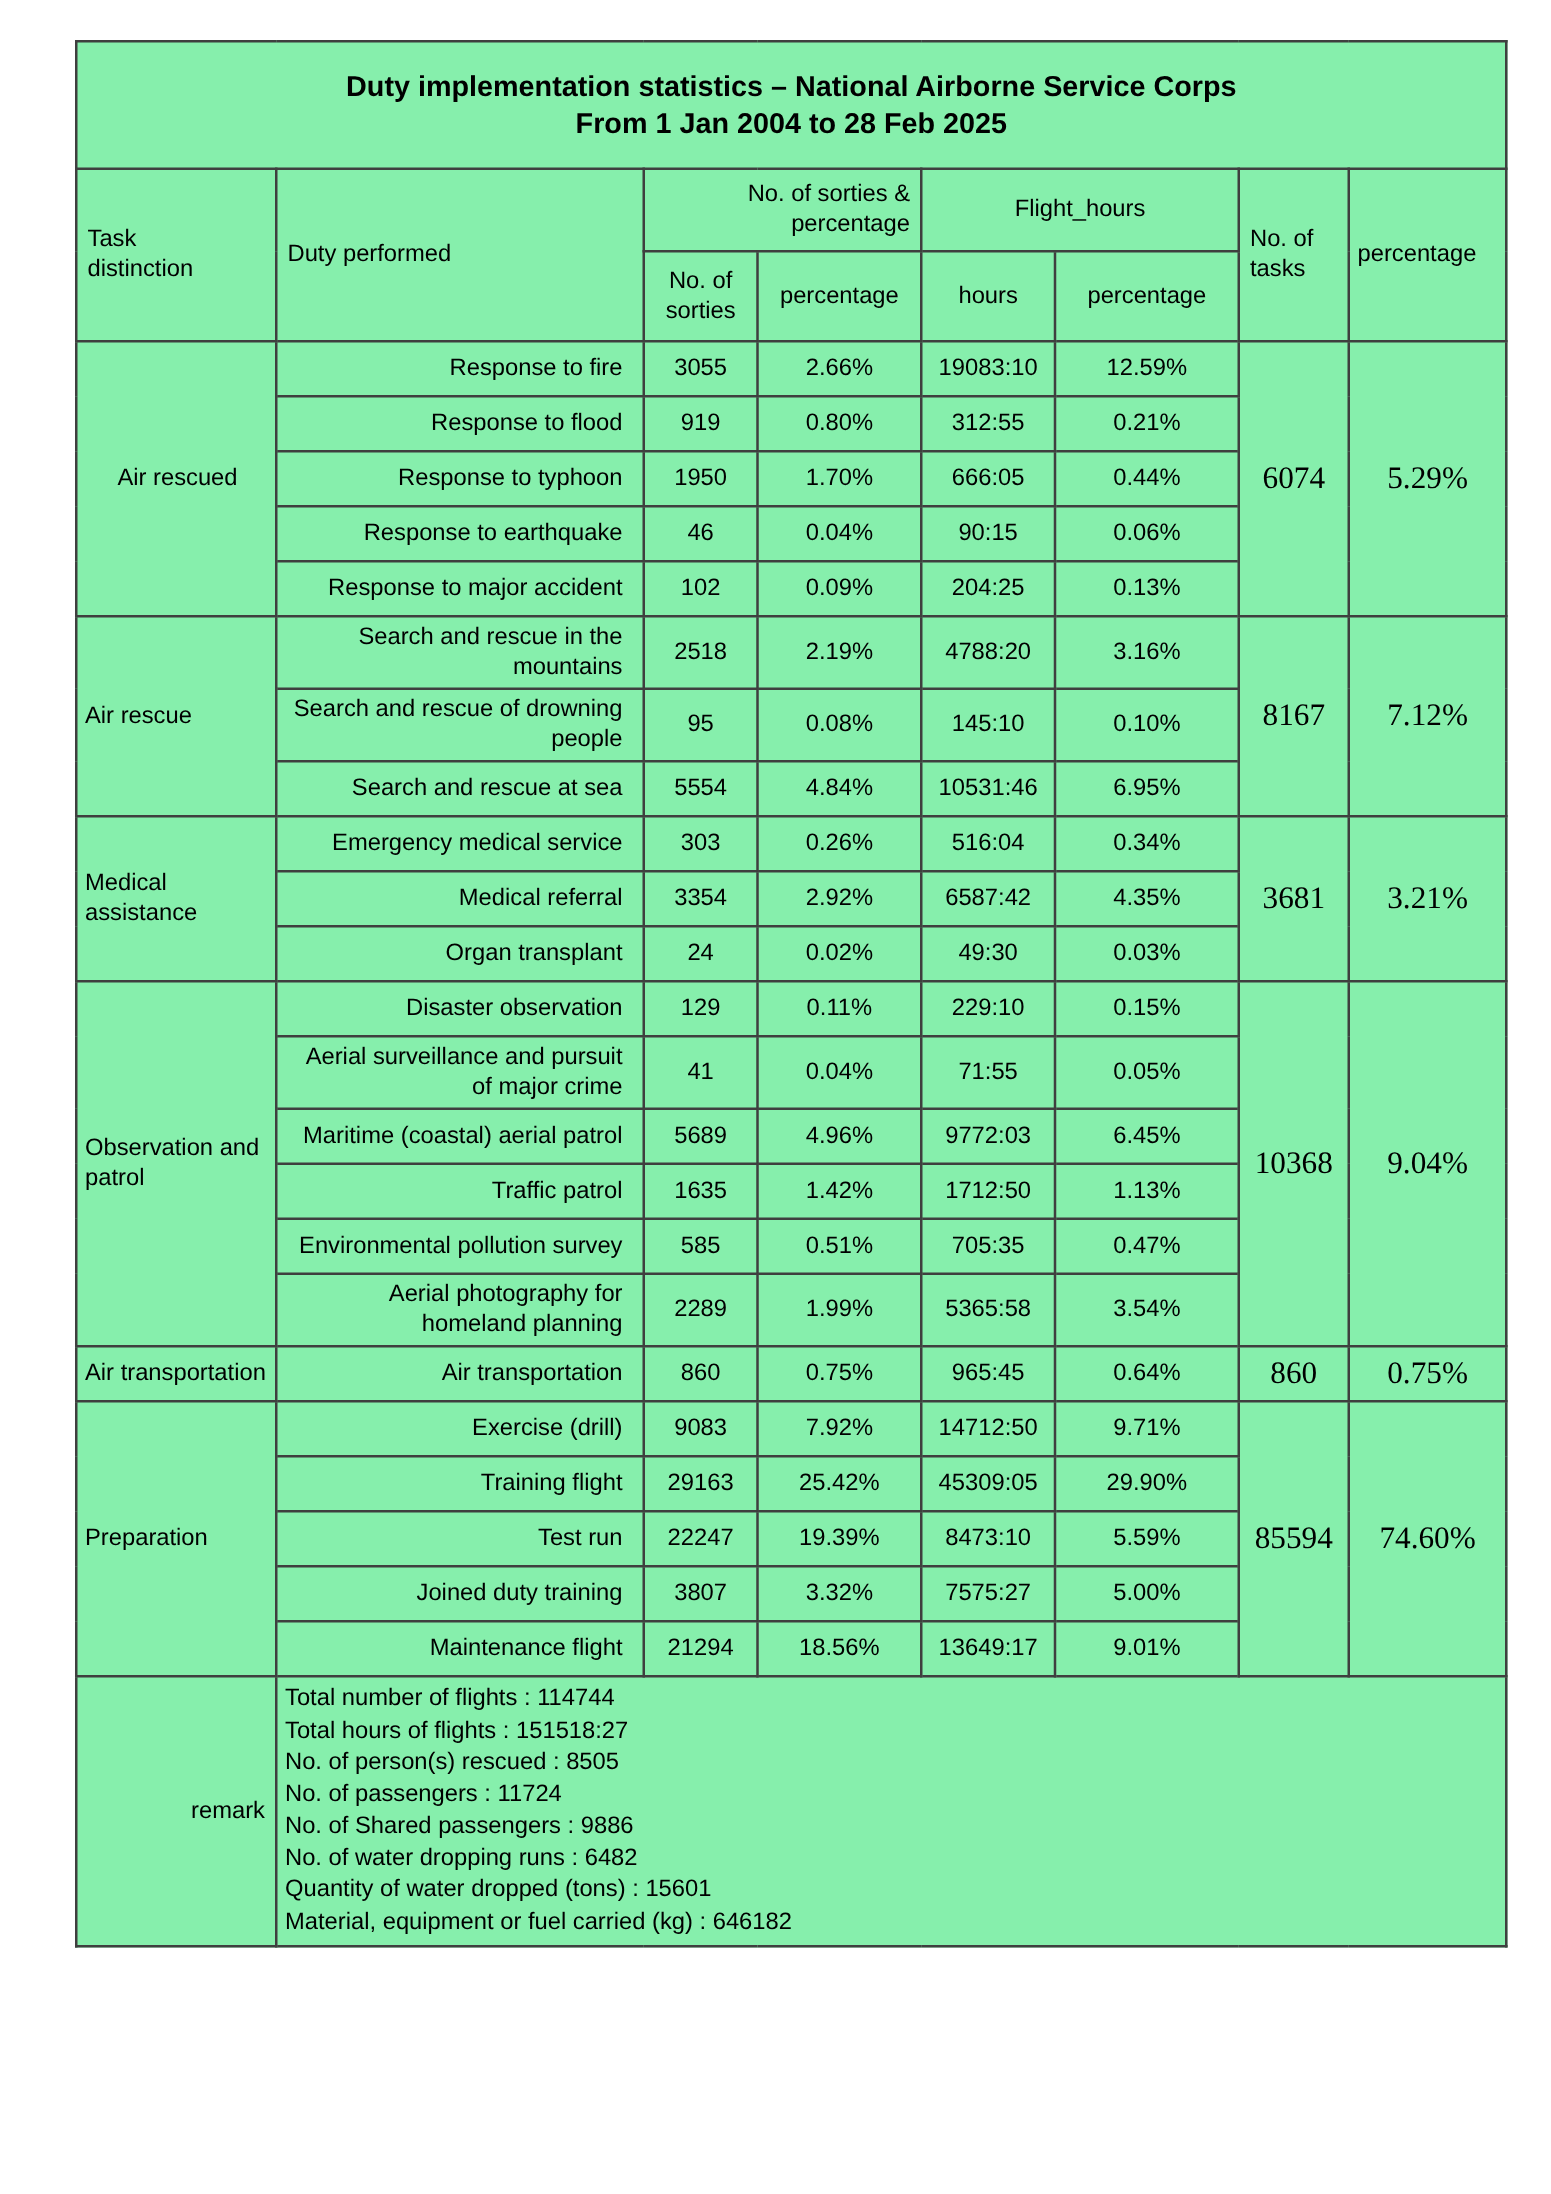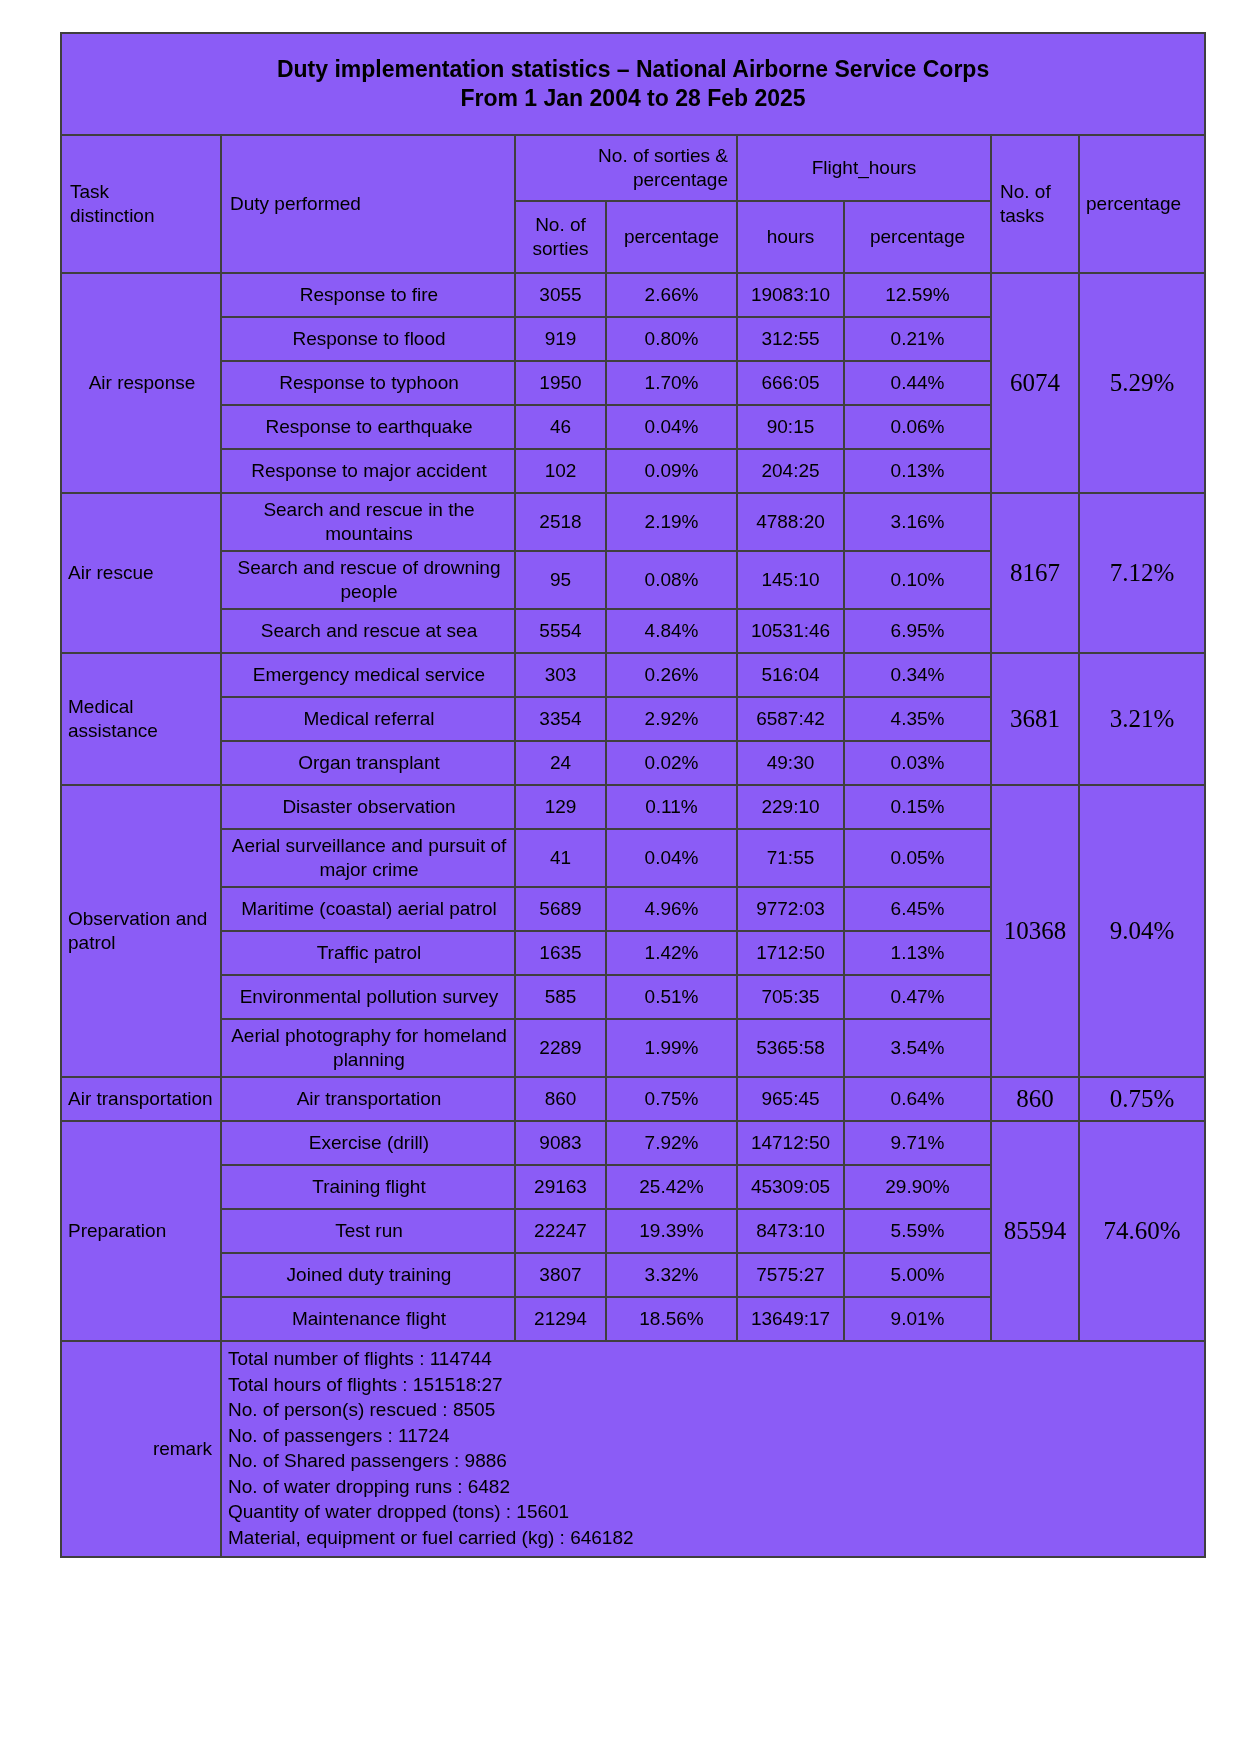--- a/index.html
+++ b/index.html
@@ -1,38 +1,38 @@
 <!DOCTYPE html>
 <html><head>
 <meta charset="utf-8">
 <style>
   html,body{margin:0;padding:0;}
   body{
     width:1241px;height:1755px;background:#ffffff;position:relative;
     font-family:"Liberation Sans","DejaVu Sans",sans-serif;color:#000;
   }
   .page{position:absolute;top:32px;left:60px;}
-  table{border-collapse:collapse;table-layout:fixed;width:1144px;background:#8b5cf6;}
+  table{border-collapse:collapse;table-layout:fixed;width:1144px;background:#86efac;}
   td,th{
     border:2px solid #3f3f3f;
     font-size:19px;font-weight:normal;line-height:24px;
     vertical-align:middle;padding:4px 8px;color:#000;
     word-wrap:break-word;
   }
   .title-cell{height:92px;text-align:center;font-weight:bold;font-size:23px;line-height:29px;}
   .hdr-task{text-align:left;padding-right:44px;}
   .hdr-duty{text-align:left;}
   .hdr-sorties-group{text-align:right;height:56px;}
   .hdr-flight-group{text-align:center;}
   .hdr-sub{text-align:center;height:62px;}
   .hdr-tasks{text-align:left;}
   .hdr-pct{text-align:left;padding:4px 6px;}
   .section-cell{text-align:left;padding:4px 4px 4px 6px;}
   .section-center{text-align:center;}
-  .duty-cell{text-align:center;padding:4px 4px 4px 6px;}
+  .duty-cell{text-align:right;padding:4px 16px 4px 6px;}
   .num-cell{text-align:center;padding:4px 4px;}
   .total-cell{
     font-family:"Liberation Serif","DejaVu Serif",serif;
     text-align:center;font-size:25px;
   }
   tr.r-single{height:44px;}
   .remark-label{text-align:right;margin-left:38px;}
   .remark-body{padding:4px 4px 6px 6px;}
   .remark-body div{line-height:25.5px;text-align:left;}
 </style>
@@ -68,21 +68,21 @@
       </tr>
       <tr>
         <td class="hdr-sub">No. of sorties</td>
         <td class="hdr-sub">percentage</td>
         <td class="hdr-sub">hours</td>
         <td class="hdr-sub">percentage</td>
       </tr>
     </thead>
     <tbody id="tbody">
         <tr class="r-single">
-          <td class="section-cell section-center" rowspan="5">Air response</td>
+          <td class="section-cell section-center" rowspan="5">Air rescued</td>
           <td class="duty-cell">Response to fire</td>
           <td class="num-cell">3055</td>
           <td class="num-cell">2.66%</td>
           <td class="num-cell">19083:10</td>
           <td class="num-cell">12.59%</td>
           <td class="total-cell" rowspan="5">6074</td>
           <td class="total-cell" rowspan="5">5.29%</td>
         </tr>
         <tr class="r-single">
           <td class="duty-cell">Response to flood</td>

